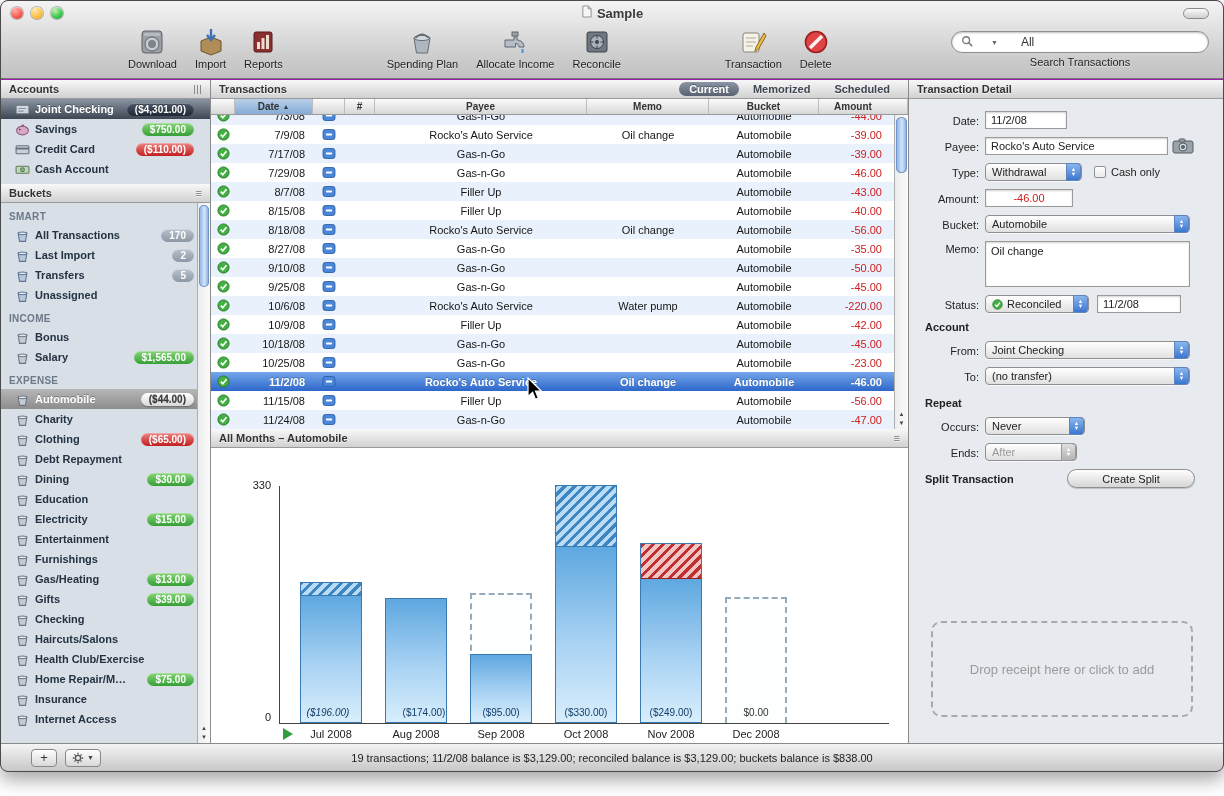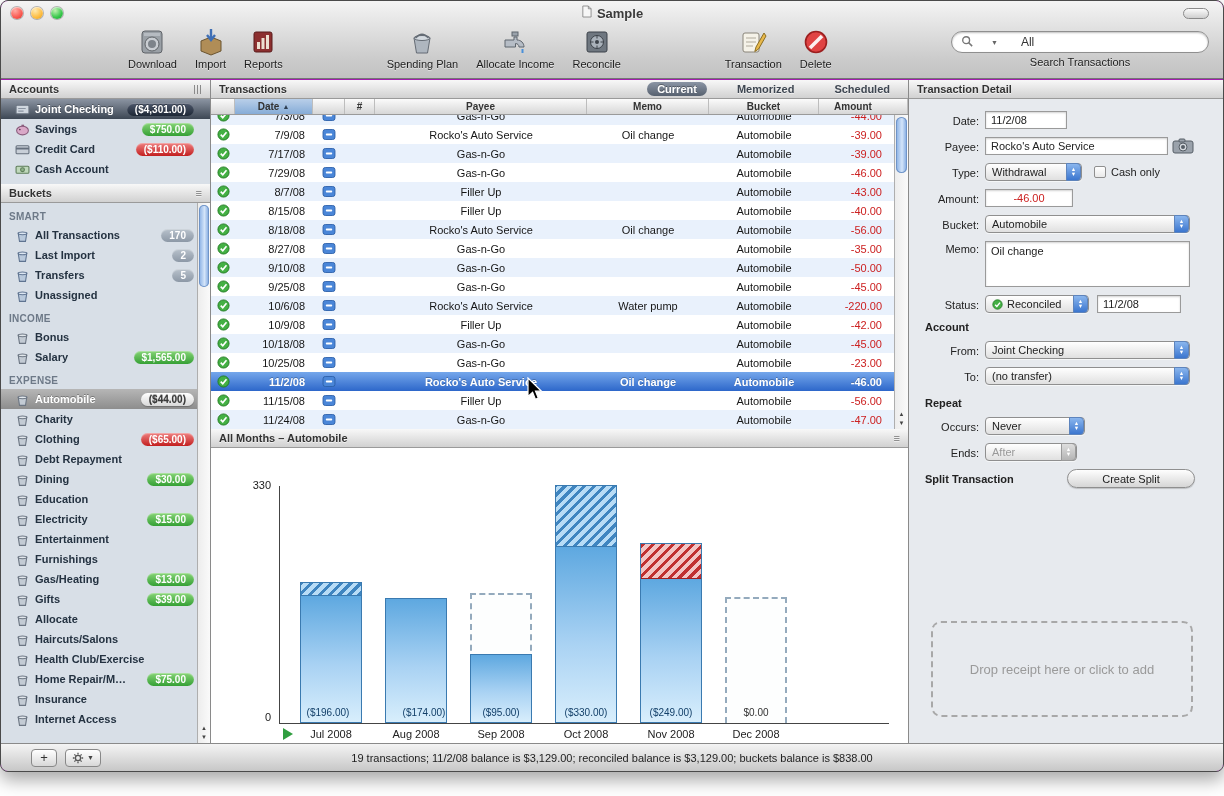--- a/index.html
+++ b/index.html
@@ -54,21 +54,21 @@
 .badge.dark{background:linear-gradient(#4d576b,#1e2836);}
 .badge.white{background:linear-gradient(#ffffff,#d8d8d8);color:#3a3a3a;box-shadow:0 1px 1px rgba(0,0,0,.25);}
 .s-sec{height:22px;display:flex;align-items:flex-end;padding:0 8px 3px 8px;font-size:10px;font-weight:bold;color:#6d7988;letter-spacing:.3px;}
 .side-scroll{position:absolute;top:123px;right:0;bottom:0;width:13px;background:linear-gradient(90deg,#ededed,#fafafa);border-left:1px solid #aeaeae;}
 .thumb{position:absolute;left:1px;right:1px;border-radius:6px;background:linear-gradient(90deg,#86aee4,#d3e4f9 55%,#7aa4de);box-shadow:inset 0 0 0 1px #6f94c8;}
 .scroll-arrows{position:absolute;bottom:2px;left:0;right:0;display:flex;flex-direction:column;align-items:center;gap:2px;}
 .scroll-arrows span{font-size:6px;color:#444;line-height:7px;}
 
 
 .center{flex:1;background:#fff;display:flex;flex-direction:column;position:relative;min-width:0;}
-.trans-header .tabs{display:flex;align-items:center;gap:20px;}
+.trans-header .tabs{display:flex;align-items:center;gap:4px;}
 .tab{font-size:11px;font-weight:bold;color:#3f4752;padding:1px 10px;border-radius:9px;}
 .tab.active{background:linear-gradient(#8b95a5,#57616f);color:#fff;text-shadow:0 -1px 0 rgba(0,0,0,.35);}
 .thead{height:16px;display:flex;background:linear-gradient(#fbfbfb,#d7d7d7);border-bottom:1px solid #9a9a9a;font-size:10px;font-weight:bold;color:#333;flex:none;}
 .th{display:flex;align-items:center;justify-content:center;border-right:1px solid #bdbdbd;gap:3px;}
 .th.sorted{background:linear-gradient(#b9cfe9,#86acd7);}
 .sort-arrow{font-size:7px;color:#2e3e52;}
 .c-check{width:24px;flex:none;}
 .c-date{width:78px;flex:none;}
 .c-flag{width:32px;flex:none;display:flex;justify-content:center;}
 .c-num{width:30px;flex:none;}
@@ -494,21 +494,21 @@
             <span class="lab">Gifts</span>
             <span class="badge green">$39.00</span>
           </div>
           <div class="s-row">
             <span class="ic">
               <svg viewBox="0 0 14 14">
                 <path d="M3 5 h8 l-1.2 7.5 h-5.6 Z" fill="#c3cbd4" stroke="#6b7582"></path>
                 <ellipse cx="7" cy="5" rx="4" ry="1.3" fill="#e2e7ec" stroke="#6b7582"></ellipse>
               </svg>
             </span>
-            <span class="lab">Allocate</span>
+            <span class="lab">Checking</span>
           </div>
           <div class="s-row">
             <span class="ic">
               <svg viewBox="0 0 14 14">
                 <path d="M3 5 h8 l-1.2 7.5 h-5.6 Z" fill="#c3cbd4" stroke="#6b7582"></path>
                 <ellipse cx="7" cy="5" rx="4" ry="1.3" fill="#e2e7ec" stroke="#6b7582"></ellipse>
               </svg>
             </span>
             <span class="lab">Haircuts/Salons</span>
           </div>
@@ -946,21 +946,21 @@
       </div>
       <div class="chart">
         <span class="ytick yt-top">330</span>
         <span class="ytick yt-bottom">0</span>
         <span class="play"></span>
         <div class="plot" id="plot">
             <div class="barfill" style="left: 20px; width: 62px; height: 141px;">
               <div class="seg hatch" style="height: 13px;"></div>
               <div class="seg solid"></div>
             </div>
-            <div class="bar-label" style="left: 20px; width: 56px;">($196.00)</div>
+            <div class="bar-label" style="left: 20px; width: 56px; font-style: italic;">($196.00)</div>
             <div class="cat-label" style="left: 9px; width: 84px;">Jul 2008</div>
             <div class="barfill" style="left: 105px; width: 62px; height: 125px;">
               <div class="seg solid"></div>
             </div>
             <div class="bar-label" style="left: 105px; width: 78px;">($174.00)</div>
             <div class="cat-label" style="left: 94px; width: 84px;">Aug 2008</div>
             <div class="planned" style="left: 190px; width: 62px; height: 130px;"></div>
             <div class="barfill" style="left: 190px; width: 62px; height: 69px;">
               <div class="seg solid"></div>
             </div>

